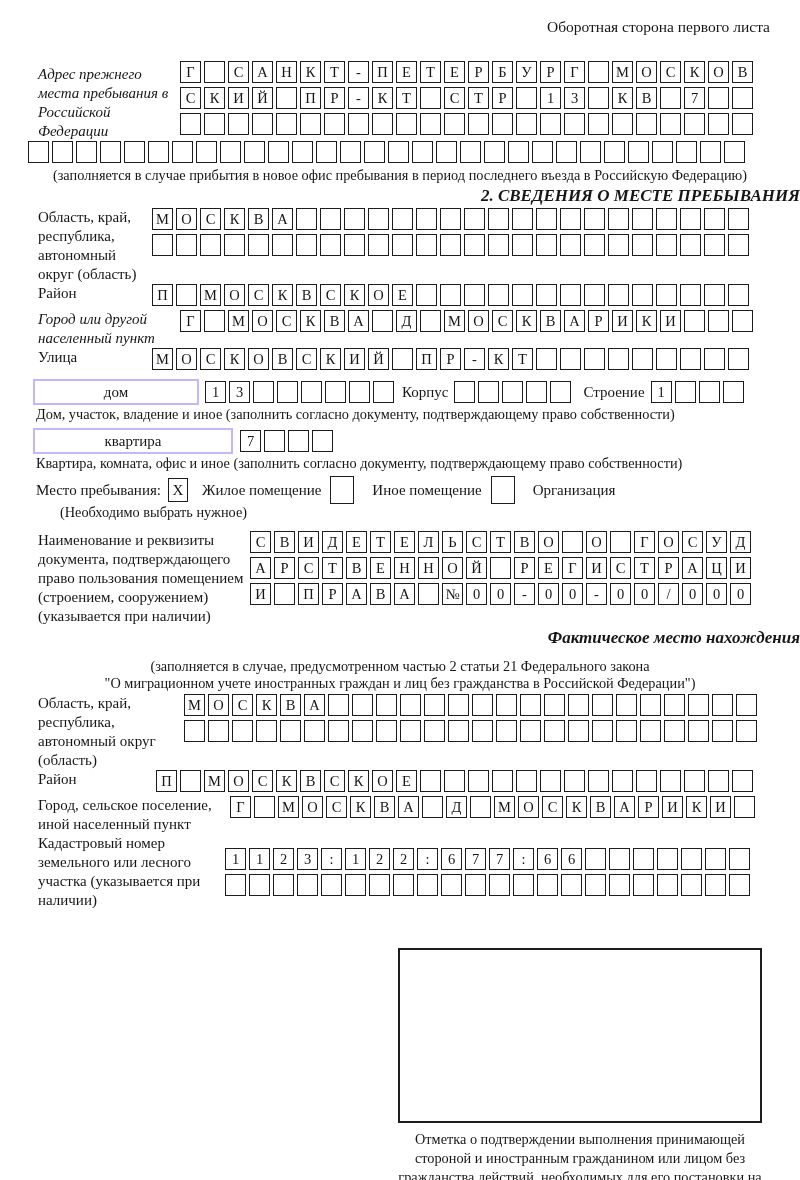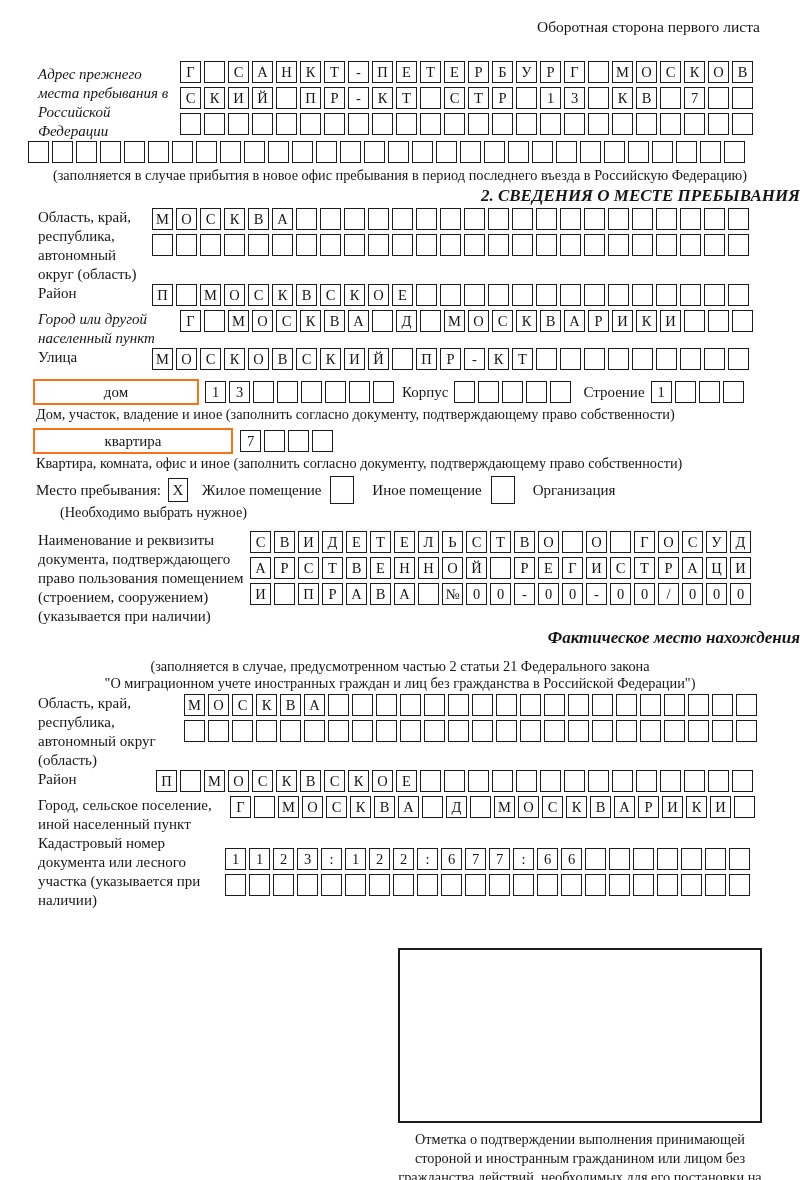--- a/index.html
+++ b/index.html
@@ -2,21 +2,21 @@
 <html><head>
 <meta charset="utf-8">
 <style>
   html,body { margin:0; padding:0; background:#ffffff; }
   .page {
     position:relative; width:800px; height:1180px; margin:0 auto;
     background:#ffffff; color:#161616;
     font-family:"Liberation Serif","DejaVu Serif",serif;
     overflow:hidden;
   }
-  .hdr { padding:17px 40px 0 0; text-align:right; font-size:15.5px; line-height:20px; }
+  .hdr { padding:17px 30px 0 0; text-align:right; font-size:15.5px; line-height:20px; }
 
   .frow { display:flex; align-items:flex-start; margin-left:38px; }
   .lbl  { font-size:15px; line-height:19px; flex:0 0 auto; }
   .lbl.pad { padding-top:4px; }
 
   .grid { flex:0 0 auto; }
   .cellrow { display:flex; margin-bottom:4px; height:22px; }
   .cell {
     box-sizing:border-box; flex:0 0 21px; width:21px; height:22px;
     border:1.7px solid #1c1c1c; margin-right:3px;
@@ -24,21 +24,21 @@
     font-size:14.5px; line-height:20px; background:#fff;
   }
 
   .note { font-size:14.3px; line-height:17px; }
   .note.center { text-align:center; }
   .note.left { margin-left:36px; }
   .title { text-align:right; font-weight:bold; font-size:17px; line-height:20px;font-style:italic; }
 
   .boxrow { display:flex; align-items:center; margin-left:33px; height:28px; }
   .fieldbox {
-    box-sizing:border-box; height:26px; border:2px solid #f97316;
+    box-sizing:border-box; height:26px; border:2px solid #c4b5fd;
     display:flex; align-items:center; justify-content:center;
     font-size:15px; background:#fff;
   }
   .fieldbox.dom { width:166px; margin-right:6px; }
   .fieldbox.kv  { width:200px; margin-right:7px; }
   .inline-lbl { font-size:15px; margin:0 6px 0 5px; white-space:nowrap; }
 
   .stayrow { display:flex; align-items:center; margin-left:36px; height:28px; font-size:15px; }
   .chk {
     box-sizing:border-box; width:20px; height:24px; border:1.8px solid #1c1c1c;
@@ -577,21 +577,21 @@
         <span class="cell">А</span>
         <span class="cell">Р</span>
         <span class="cell">И</span>
         <span class="cell">К</span>
         <span class="cell">И</span>
         <span class="cell"></span>
       </div>
   </div>
 
   <div class="frow">
-    <div class="lbl w187">Кадастровый номер документа или лесного участка (указывается при наличии)</div>
+    <div class="lbl w187">Кадастровый номер земельного или лесного участка (указывается при наличии)</div>
     <div class="grid mt14">
       <div class="cellrow">
           <span class="cell">1</span>
           <span class="cell">1</span>
           <span class="cell">2</span>
           <span class="cell">3</span>
           <span class="cell">:</span>
           <span class="cell">1</span>
           <span class="cell">2</span>
           <span class="cell">2</span>

